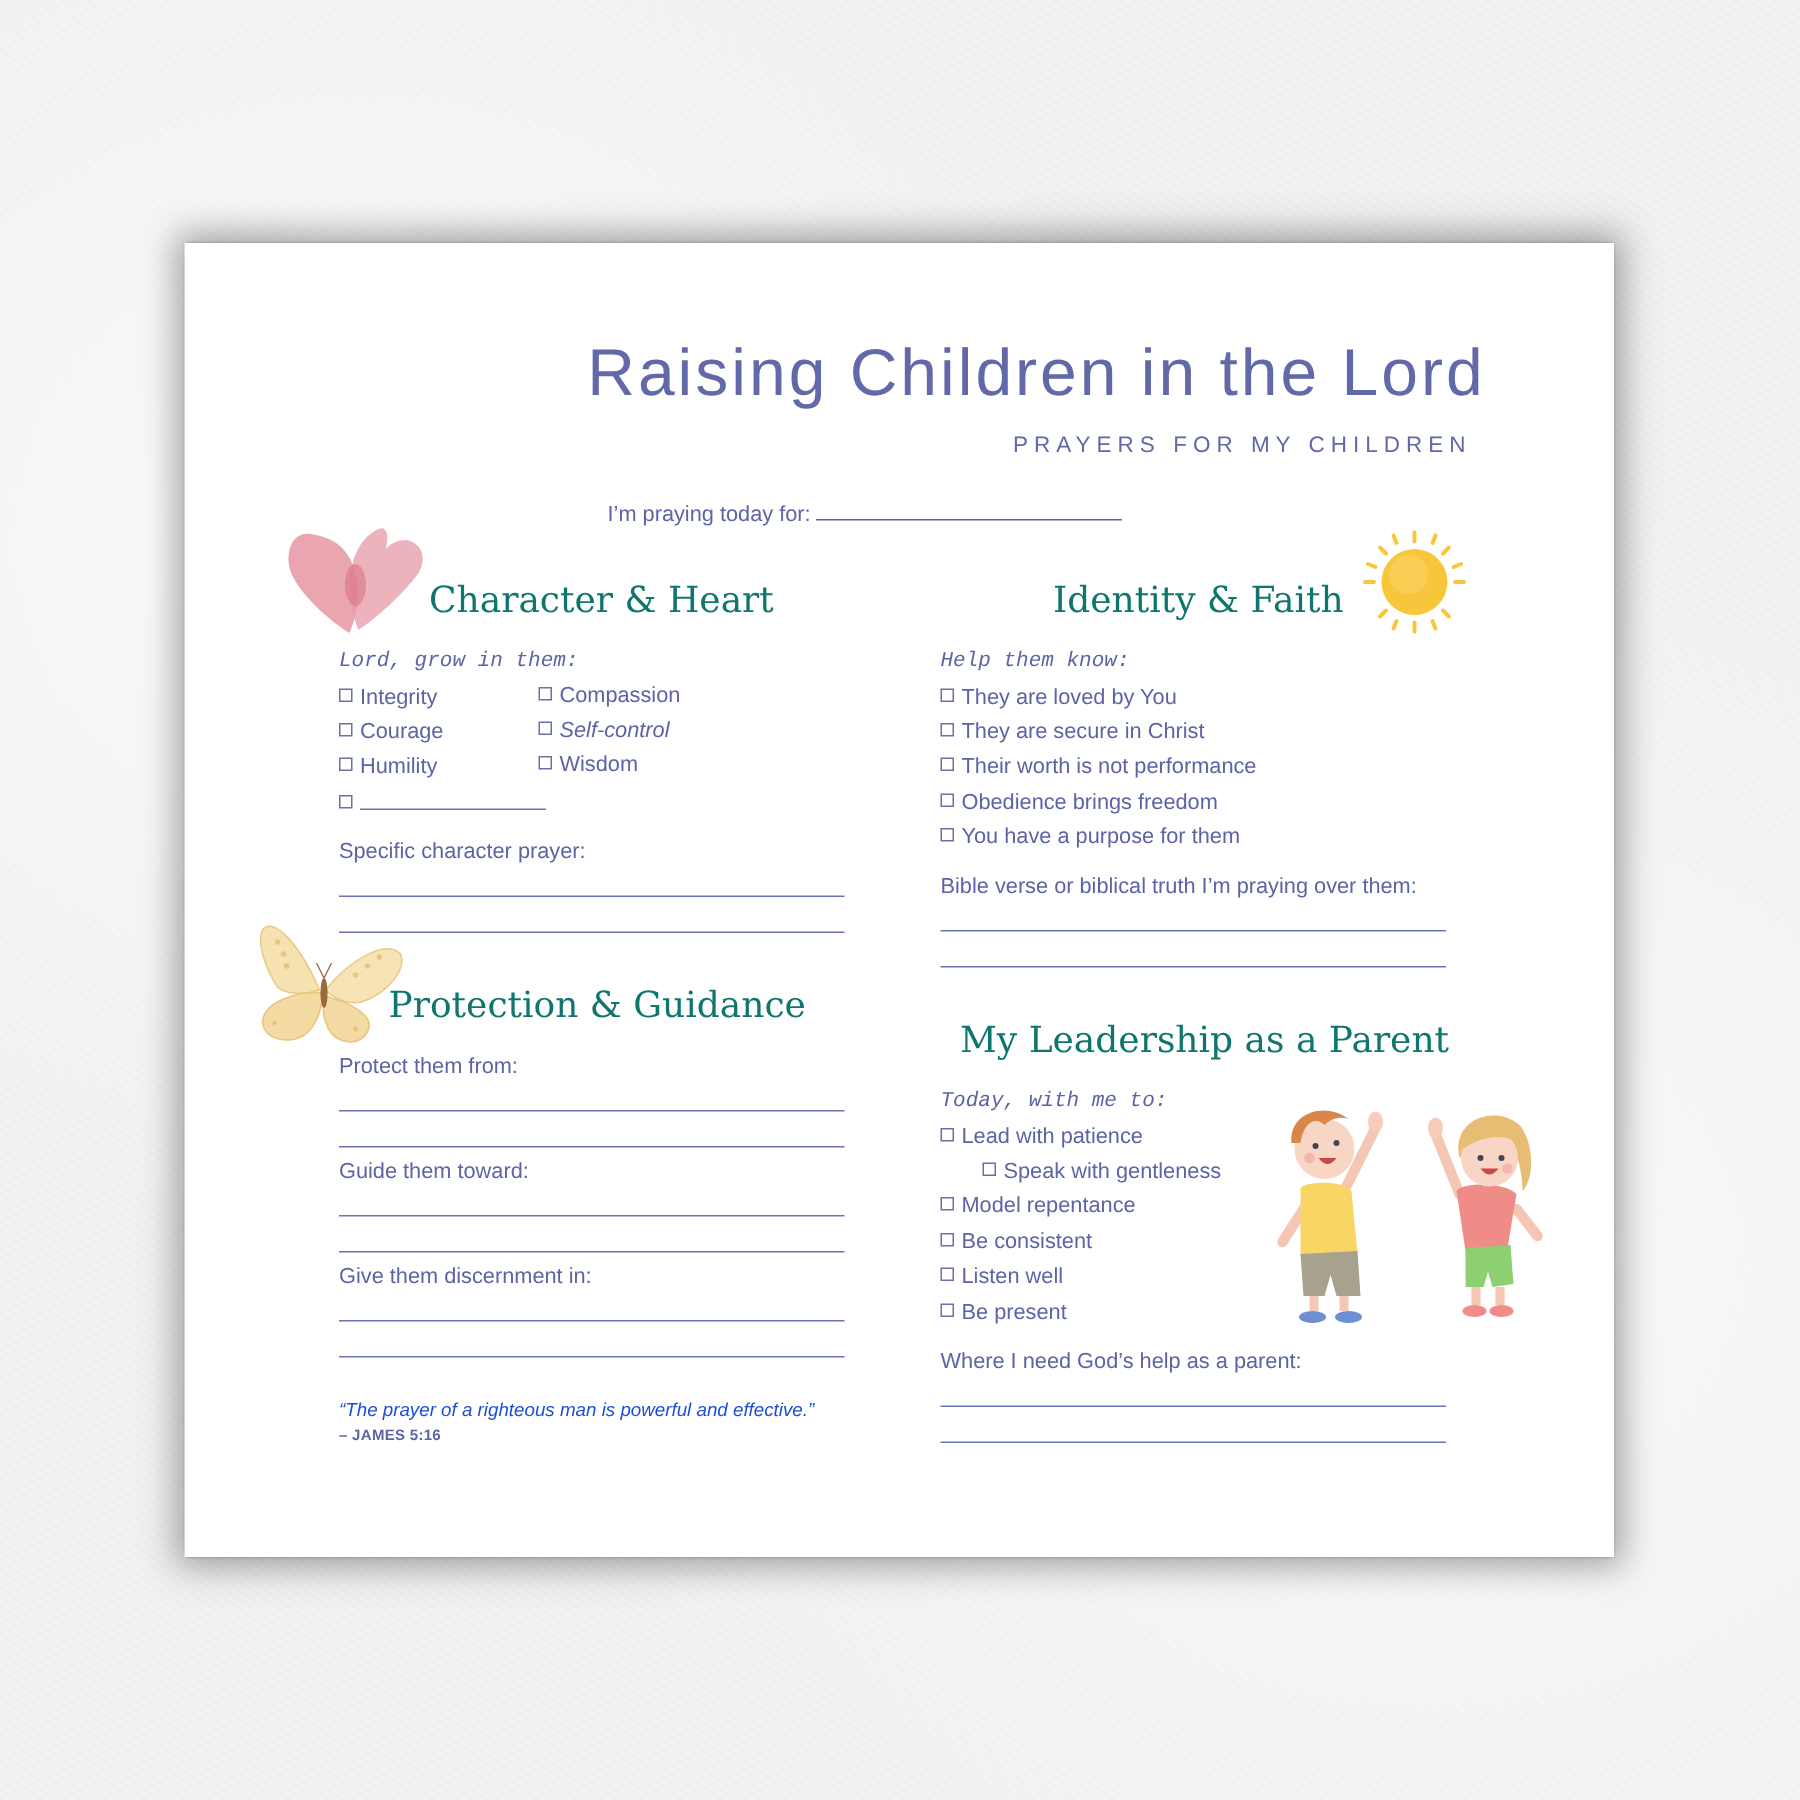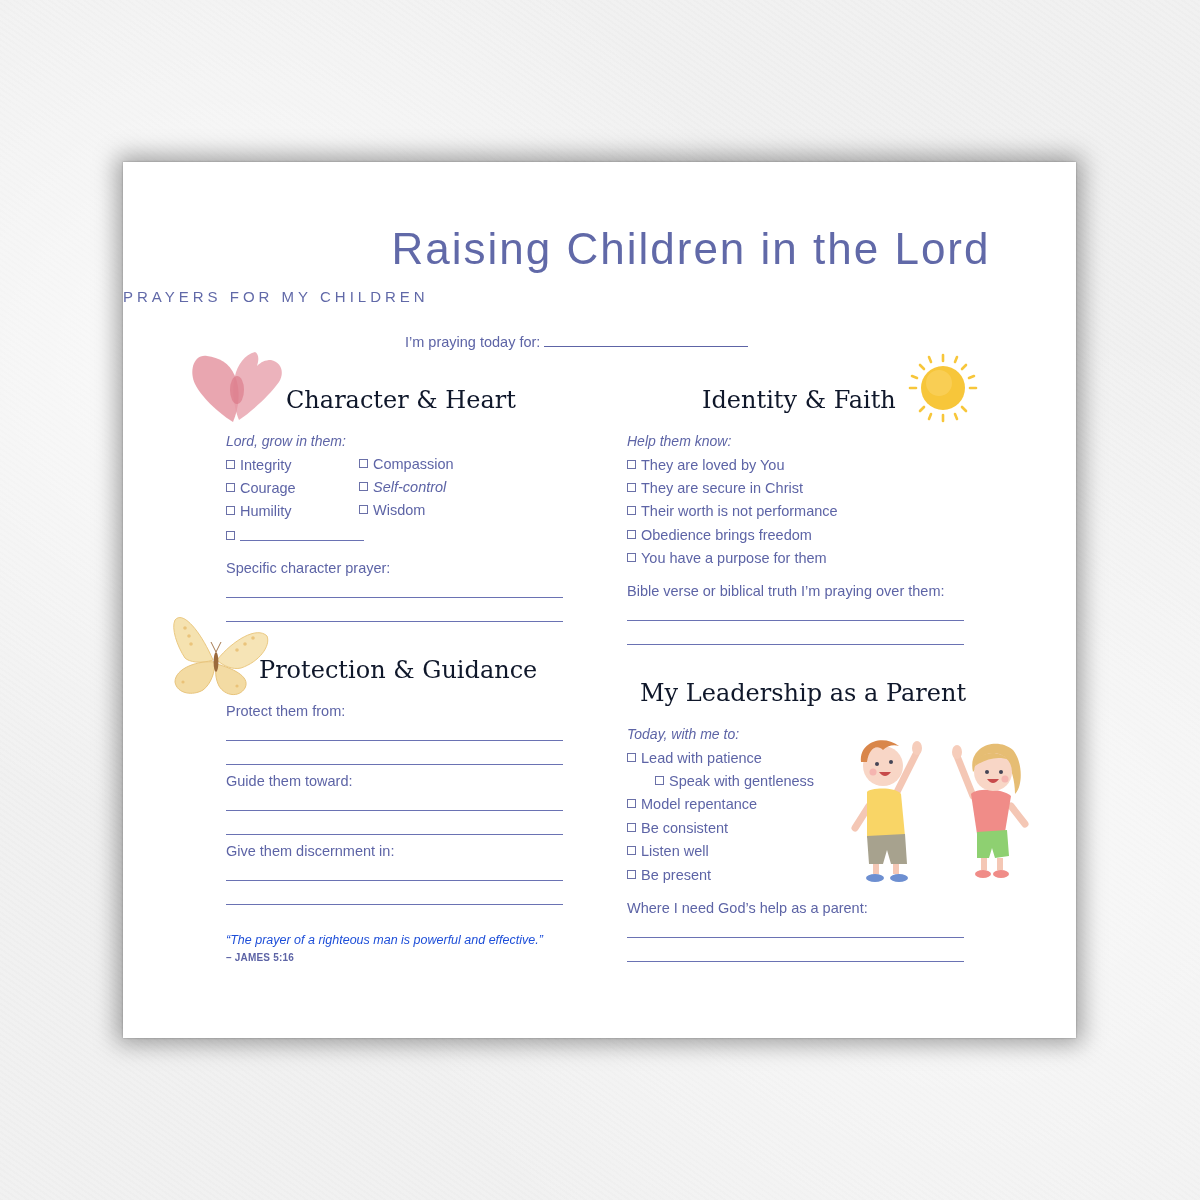--- a/index.html
+++ b/index.html
@@ -18,29 +18,29 @@
     background:#fff;
     box-shadow: 0 0 22px 6px rgba(0,0,0,0.35), 0 0 2px rgba(0,0,0,0.3);
   }
   .abs { position:absolute; }
   .title {
     left:0; width:1136px; top:62px; text-align:center;
     font-family:Liberation Sans, sans-serif; font-size:44px; letter-spacing:2px;
     color:#6169a8; font-weight:normal;
   }
   .subtitle {
-    left:0; width:858px; top:126px; text-align:left;
+    left:0; width:858px; top:126px; text-align:right;
     font-size:15px; letter-spacing:4px; color:#6169a8;
   }
   .praying { top:172px; left:282px; font-size:14.5px; color:#5d64a6; white-space:nowrap; }
   .praying .blank { display:inline-block; width:204px; border-bottom:1.3px solid #5d64a6; margin-left:4px; height:12px; vertical-align:baseline;}
   .h2 {
-    font-family:"DejaVu Serif", serif; font-size:24px; color:#0f172a; white-space:nowrap; font-weight:normal;
-  }
-  .italic { font-style:italic; font-size:14px; color:#5d64a6; white-space:nowrap; }
+    font-family:"DejaVu Serif", serif; font-size:24px; color:#0f766e; white-space:nowrap; font-weight:normal;
+  }
+  .italic { font-style:italic; font-size:14px; color:#5d64a6; white-space:nowrap;font-family:Liberation Mono, monospace; }
   .label { font-size:14.5px; color:#5d64a6; white-space:nowrap; }
   .cb { font-size:14.5px; color:#5d64a6; white-space:nowrap; }
   .cb .box {
     display:inline-block; width:7px; height:7px; border:1px solid #6a70a8; margin-right:5px; vertical-align:1px;
   }
   .line { height:0; border-top:1.3px solid #6a72b3; }
   .quote { font-style:italic; font-size:12.5px; color:#1d4ed8; white-space:nowrap; }
   .ref { font-weight:bold; font-size:10px; color:#5d64a6; white-space:nowrap; letter-spacing:0.2px; }
   svg { display:block; }
 </style>

